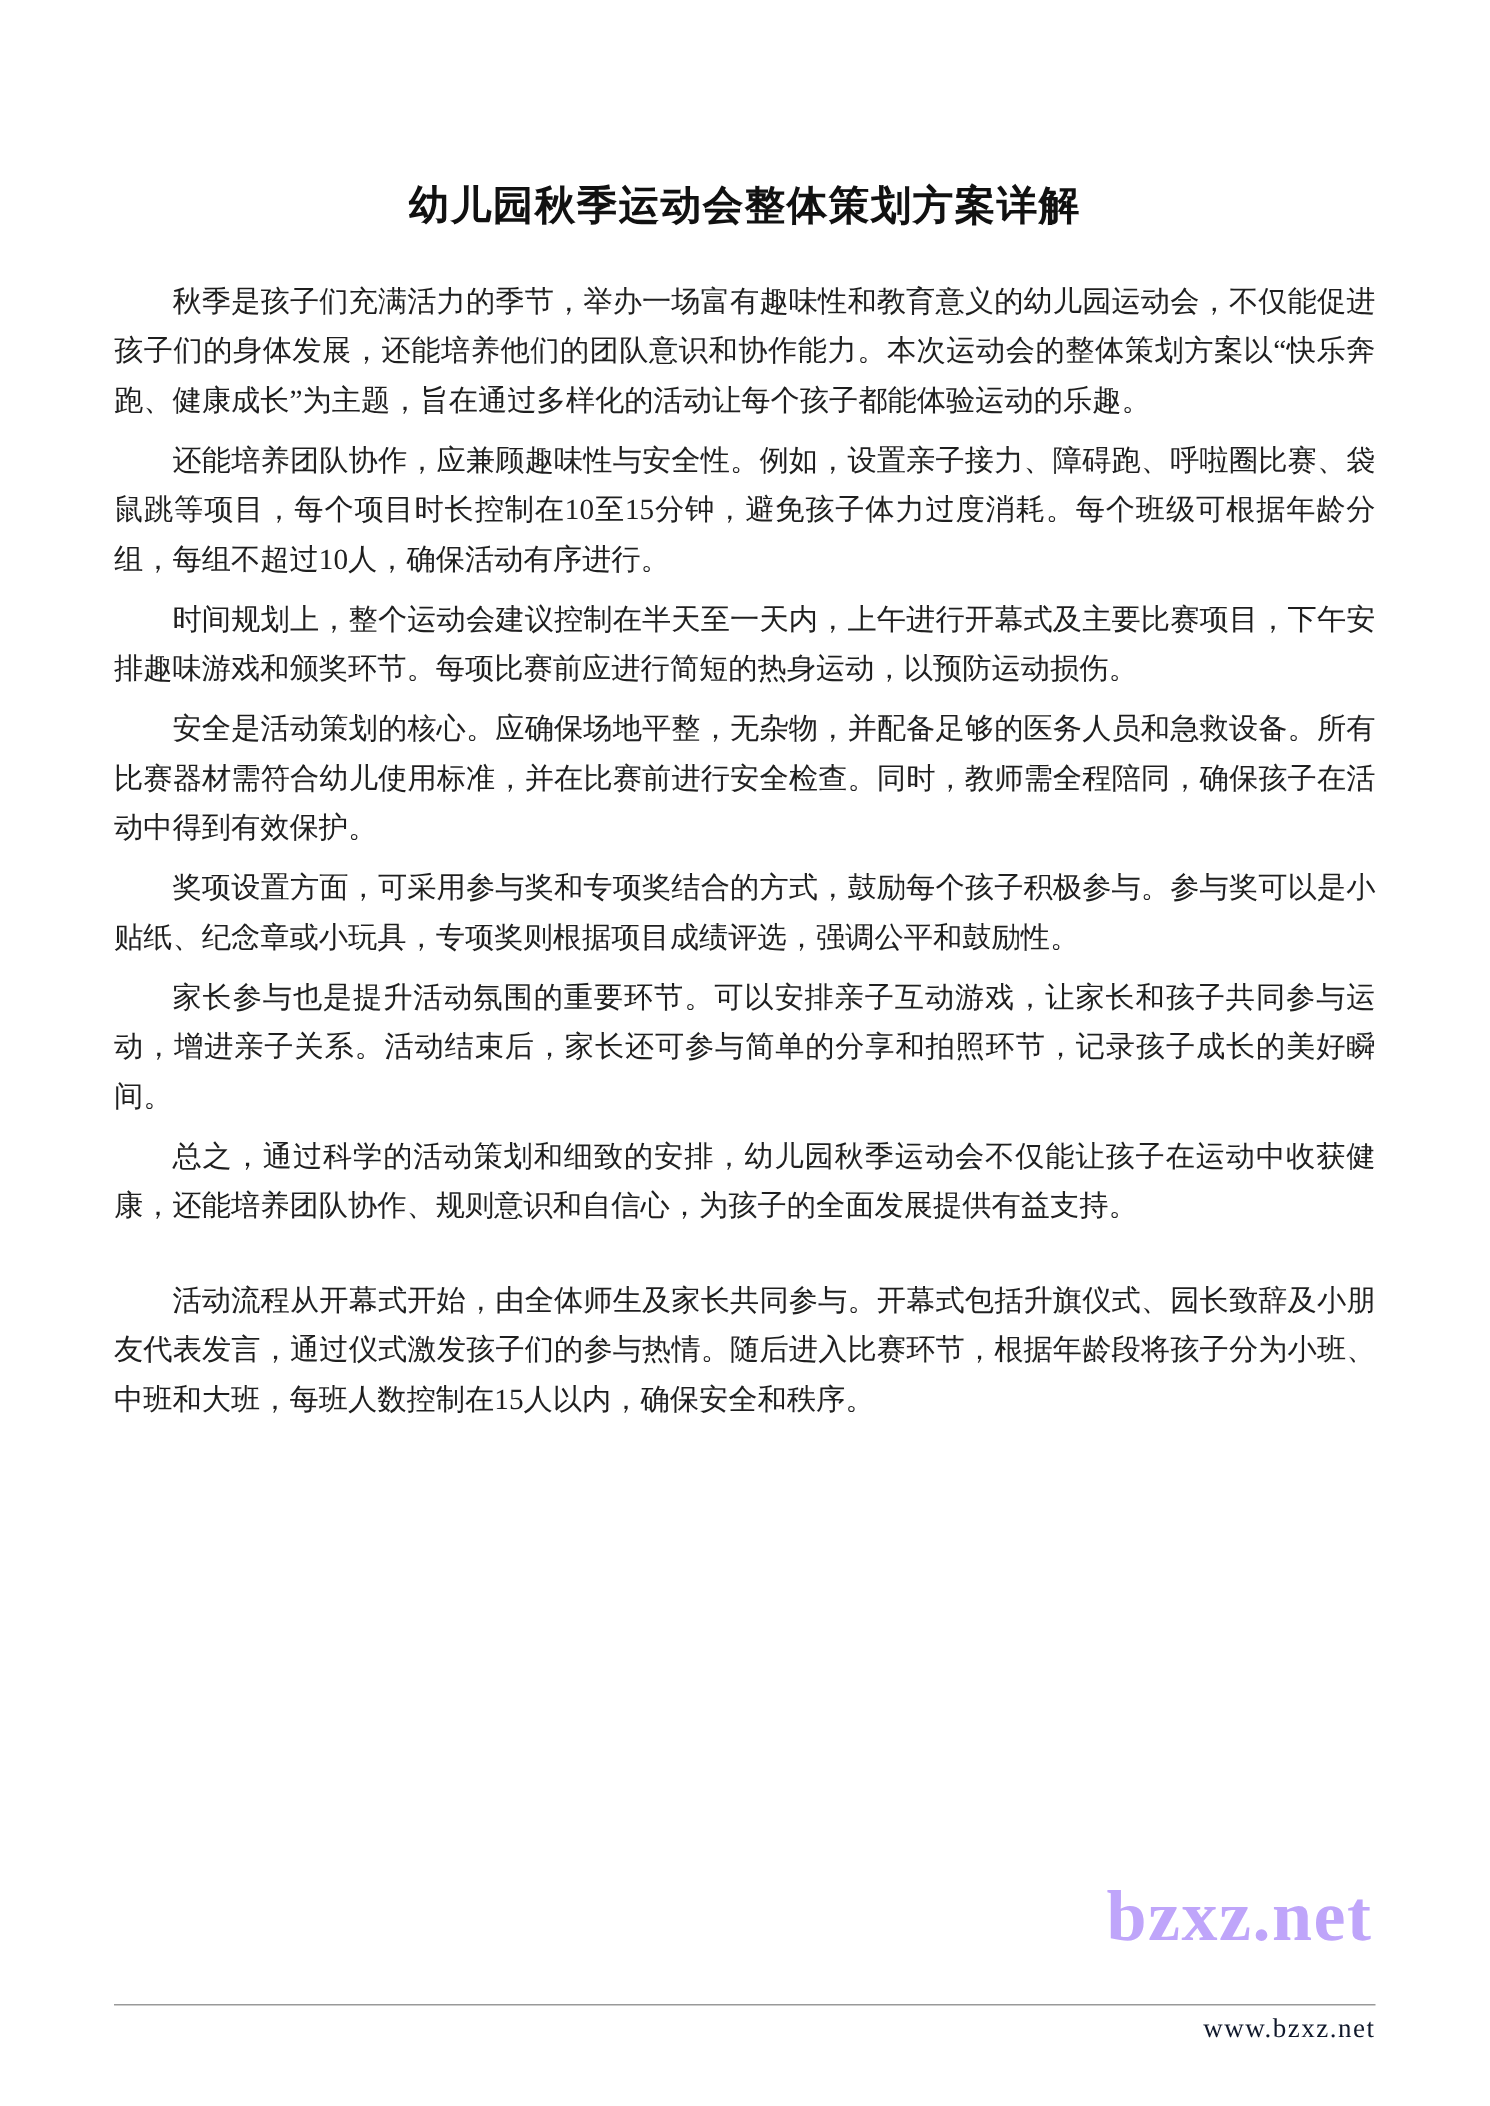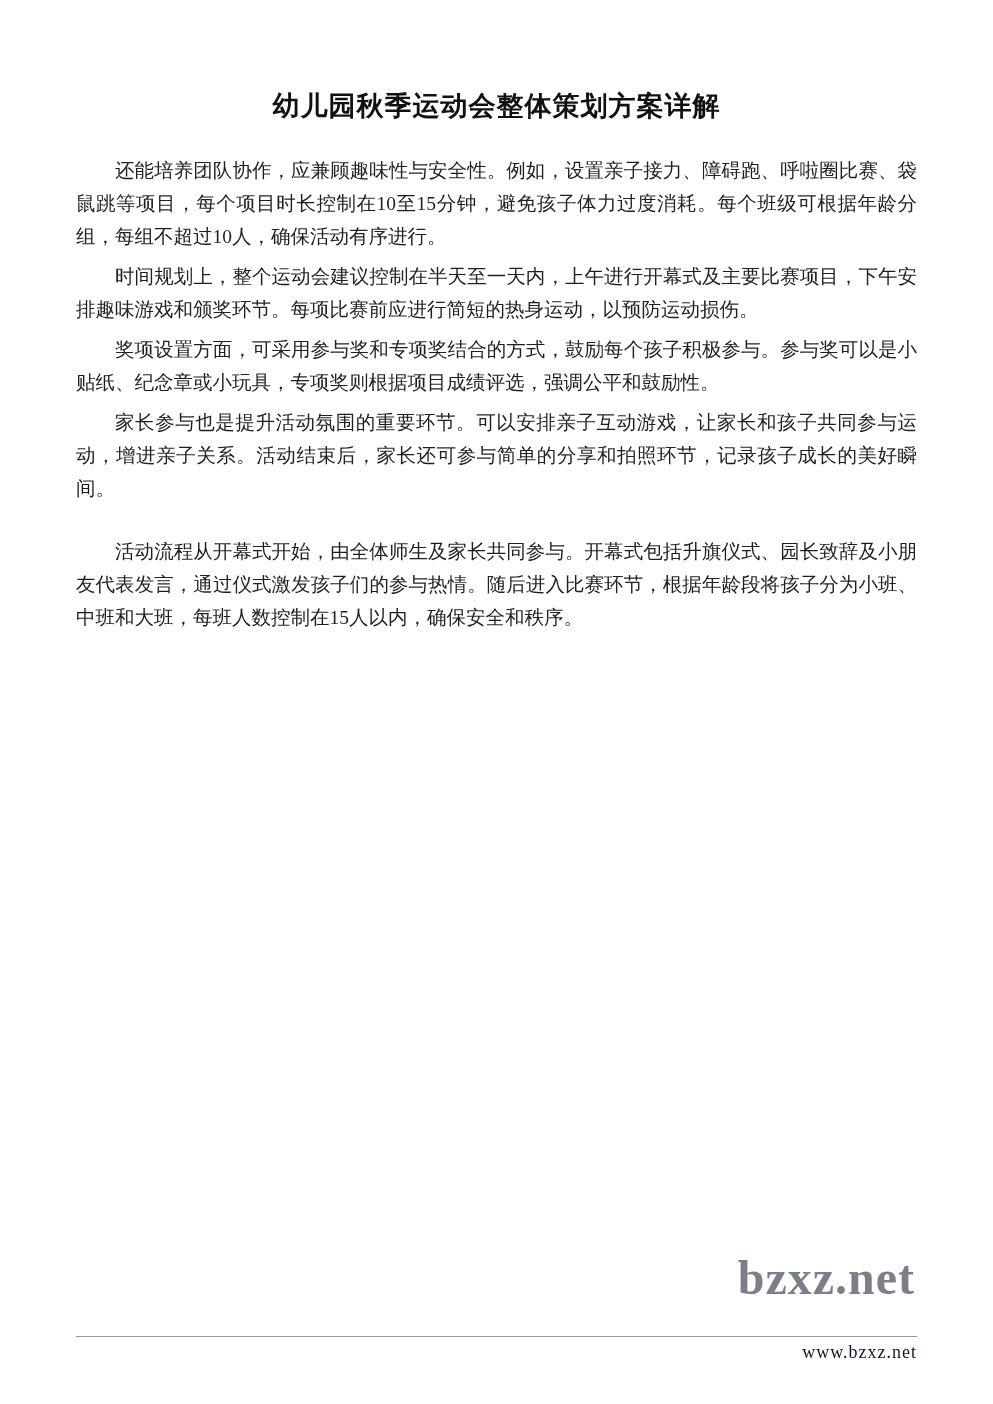--- a/index.html
+++ b/index.html
@@ -22,38 +22,38 @@
     padding: 0 76px;
   }
   .doc-title {
     font-size: 27px;
     font-weight: bold;
     text-align: center;
     margin: 0;
     color: #111;
     letter-spacing: 1px;
   }
-  .doc1-title { padding-top: 88px; }
+  .doc1-title { padding-top: 119px; }
   .doc2-title { padding-top: 112px; }
   .doc-body { margin-top: 30px; }
   p.para {
     font-size: 19.5px;
     line-height: 33px;
     text-indent: 2em;
     text-align: justify;
     margin: 0 0 7px 0;
   }
   .watermark {
     position: absolute;
     z-index: 0;
     right: 78px;
     top: 1250px;
     font-size: 48px;
     font-weight: bold;
-    color: #0f172a;
+    color: #8b5cf6;
     opacity: 0.55;
     letter-spacing: 1px;
     user-select: none;
   }
   .footer-rule {
     position: absolute;
     z-index: 2;
     left: 76px;
     right: 76px;
     top: 1336px;
@@ -75,24 +75,27 @@
 
 <div class="page">
 
   <div class="watermark">bzxz.net</div>
 
   <div class="content">
 
     <h1 class="doc-title doc1-title">幼儿园秋季运动会整体策划方案详解</h1>
 
     <div class="doc-body">
+      <p class="para">秋季是孩子们充满活力的季节，举办一场富有趣味性和教育意义的幼儿园运动会，不仅能促进孩子们的身体发展，还能培养他们的团队意识和协作能力。本次运动会的整体策划方案以“快乐奔跑、健康成长”为主题，旨在通过多样化的活动让每个孩子都能体验运动的乐趣。</p>
       <p class="para">还能培养团队协作，应兼顾趣味性与安全性。例如，设置亲子接力、障碍跑、呼啦圈比赛、袋鼠跳等项目，每个项目时长控制在10至15分钟，避免孩子体力过度消耗。每个班级可根据年龄分组，每组不超过10人，确保活动有序进行。</p>
       <p class="para">时间规划上，整个运动会建议控制在半天至一天内，上午进行开幕式及主要比赛项目，下午安排趣味游戏和颁奖环节。每项比赛前应进行简短的热身运动，以预防运动损伤。</p>
+      <p class="para">安全是活动策划的核心。应确保场地平整，无杂物，并配备足够的医务人员和急救设备。所有比赛器材需符合幼儿使用标准，并在比赛前进行安全检查。同时，教师需全程陪同，确保孩子在活动中得到有效保护。</p>
       <p class="para">奖项设置方面，可采用参与奖和专项奖结合的方式，鼓励每个孩子积极参与。参与奖可以是小贴纸、纪念章或小玩具，专项奖则根据项目成绩评选，强调公平和鼓励性。</p>
       <p class="para">家长参与也是提升活动氛围的重要环节。可以安排亲子互动游戏，让家长和孩子共同参与运动，增进亲子关系。活动结束后，家长还可参与简单的分享和拍照环节，记录孩子成长的美好瞬间。</p>
+      <p class="para">总之，通过科学的活动策划和细致的安排，幼儿园秋季运动会不仅能让孩子在运动中收获健康，还能培养团队协作、规则意识和自信心，为孩子的全面发展提供有益支持。</p>
     </div>
 
 
     <div class="doc-body">
       <p class="para">活动流程从开幕式开始，由全体师生及家长共同参与。开幕式包括升旗仪式、园长致辞及小朋友代表发言，通过仪式激发孩子们的参与热情。随后进入比赛环节，根据年龄段将孩子分为小班、中班和大班，每班人数控制在15人以内，确保安全和秩序。</p>
     </div>
 
   </div>
 
   <div class="footer-rule"></div>

